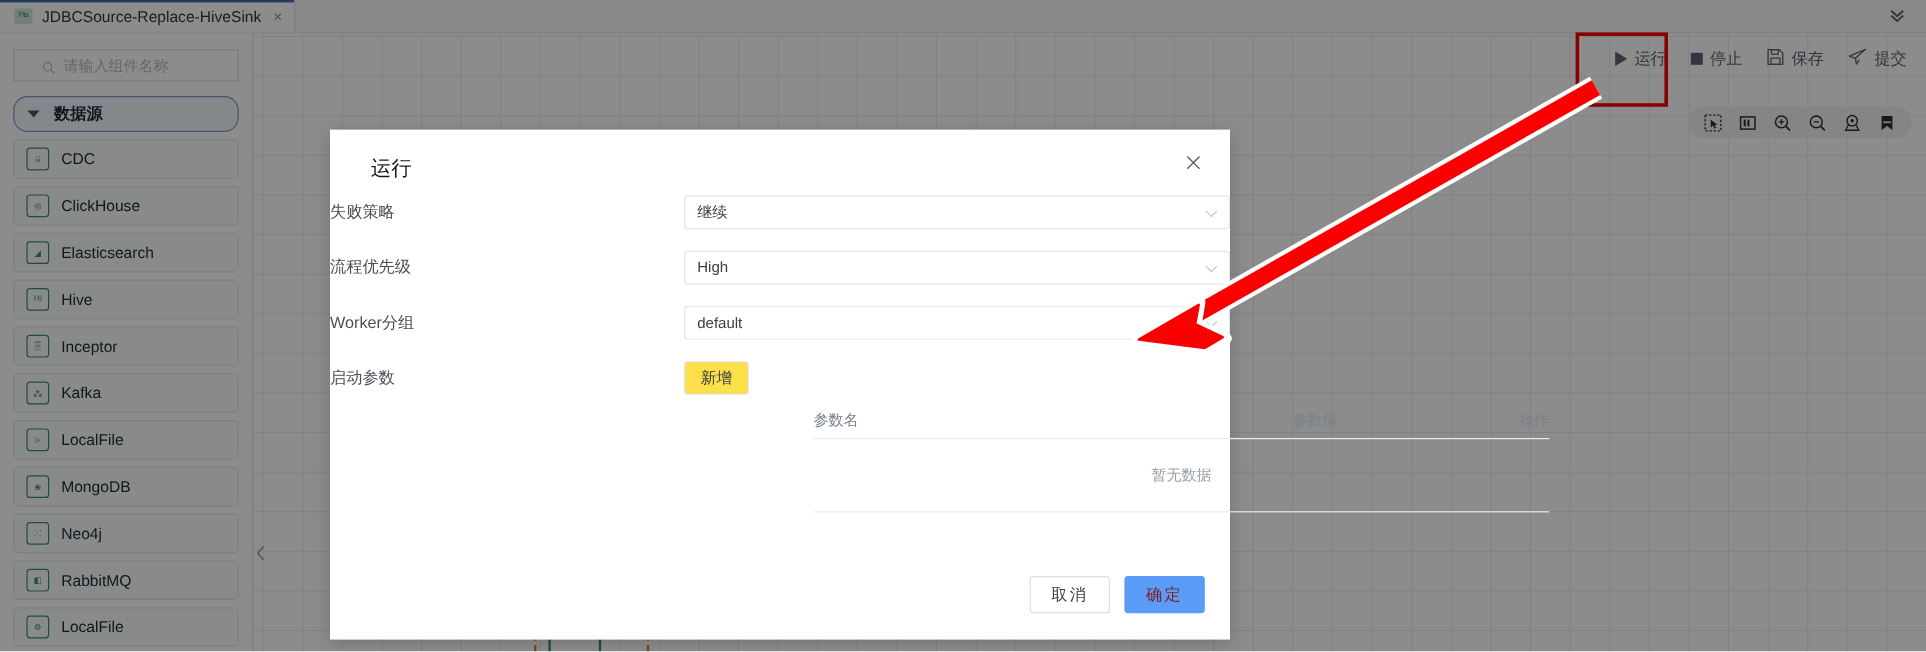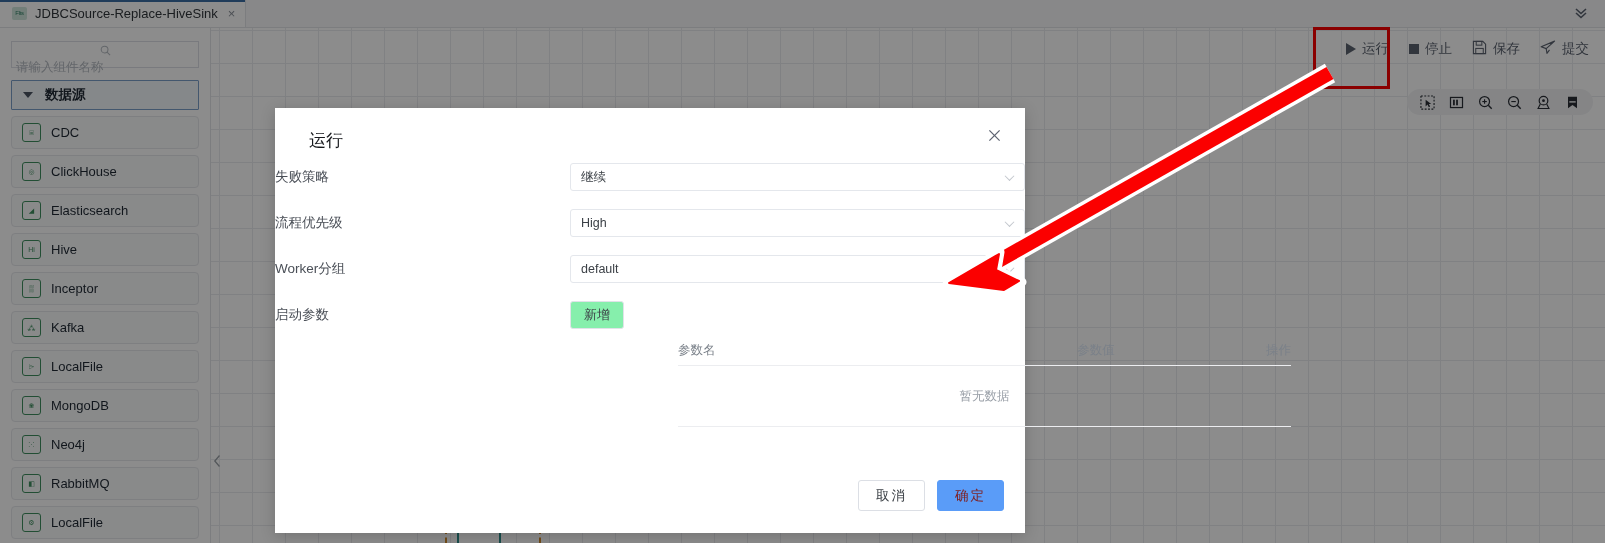--- a/index.html
+++ b/index.html
@@ -39,31 +39,31 @@
   .chev-dbl { color:#5b6270; font-size:13px; line-height:1; letter-spacing:-1px;}
 
   
   .leftpanel{
     position:absolute; top:28px; left:0; width:211px; height:515px;
     background:#fff; border-right:1px solid #e2e4e8;
     overflow:hidden;
   }
   .searchbox{
     margin:13px 11px 0 11px; height:27px; border:1px solid #dcdfe6; border-radius:0;
-    display:flex; align-items:center; gap:7px; padding:0 4px; background:#fff;flex-direction:column;
+    display:flex; align-items:center; gap:7px; padding:0 23px; background:#fff;
   }
   .searchbox .mag{ width:11px; height:11px; flex:none; }
   .searchbox input{
     border:none; outline:none; width:100%; font-size:12.5px; color:#333;
     font-family:"Liberation Sans", sans-serif; background:transparent;
   }
   .searchbox input::placeholder{ color:#b5bac1; }
 
   .group-header{
-    margin:12px 11px 0 11px; height:30px; border:1px solid #7a9ec9; border-radius:1px;
+    margin:12px 11px 0 11px; height:30px; border:1px solid #7a9ec9; border-radius:12px;
     background:#f3f7fc; display:flex; align-items:center; gap:12px; padding:0 11px;
     font-size:13.5px; color:#1f2933; font-weight:bold;
   }
   .caret-down{
     width:0;height:0;border-left:5px solid transparent;border-right:5px solid transparent;
     border-top:6px solid #4b5563;
   }
   .comp-list{ padding:0 11px; margin-top:5px; }
   .comp-item{
     height:33px; margin-top:6px; border:1px solid #e6e8eb; border-radius:4px;
@@ -166,21 +166,21 @@
     position:relative;
   }
   .select .chev{
     position:absolute; right:11px; top:50%; margin-top:-3px;
     width:7px;height:7px;border-right:1.4px solid #c3c7cd;border-bottom:1.4px solid #c3c7cd;
     transform:rotate(45deg) translate(-1px,-1px);
   }
   .btn-add{
     display:inline-flex; align-items:center; justify-content:center;
     height:28px; padding:0 13px; border:1px solid #e0e3e8; border-radius:3px;
-    background:#86efac; font-size:13px; color:#3b4046; cursor:pointer;
+    background:#fde047; font-size:13px; color:#3b4046; cursor:pointer;
   }
 
   .ptable{ margin-left:403px; width:613px; margin-top:6px; }
   .pthead{
     display:flex; height:31px; align-items:center;
     border-bottom:1px solid #ecedf0;
     font-size:12.5px; color:#7a8089;
   }
   .pth-1{ width:280px; }
   .pth-2{ width:276px; text-align:center; }

